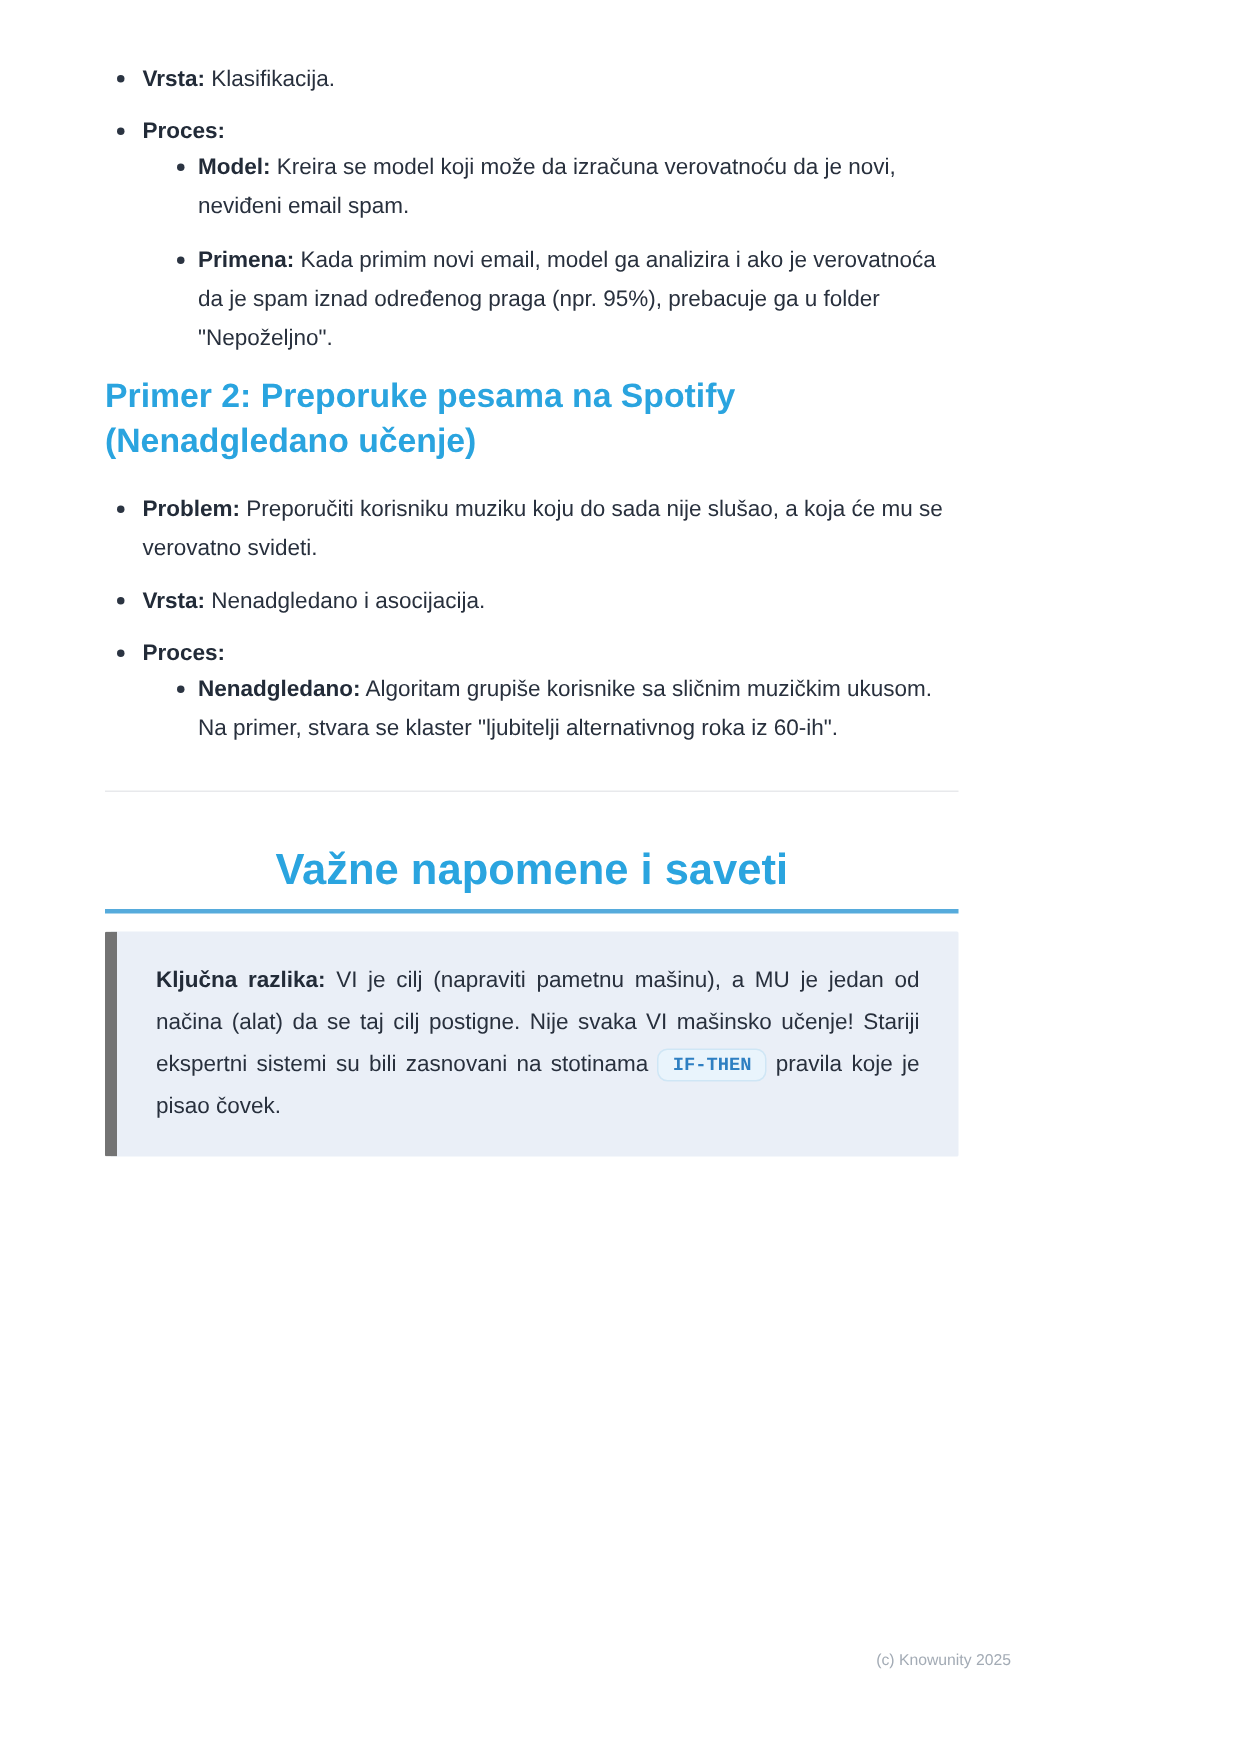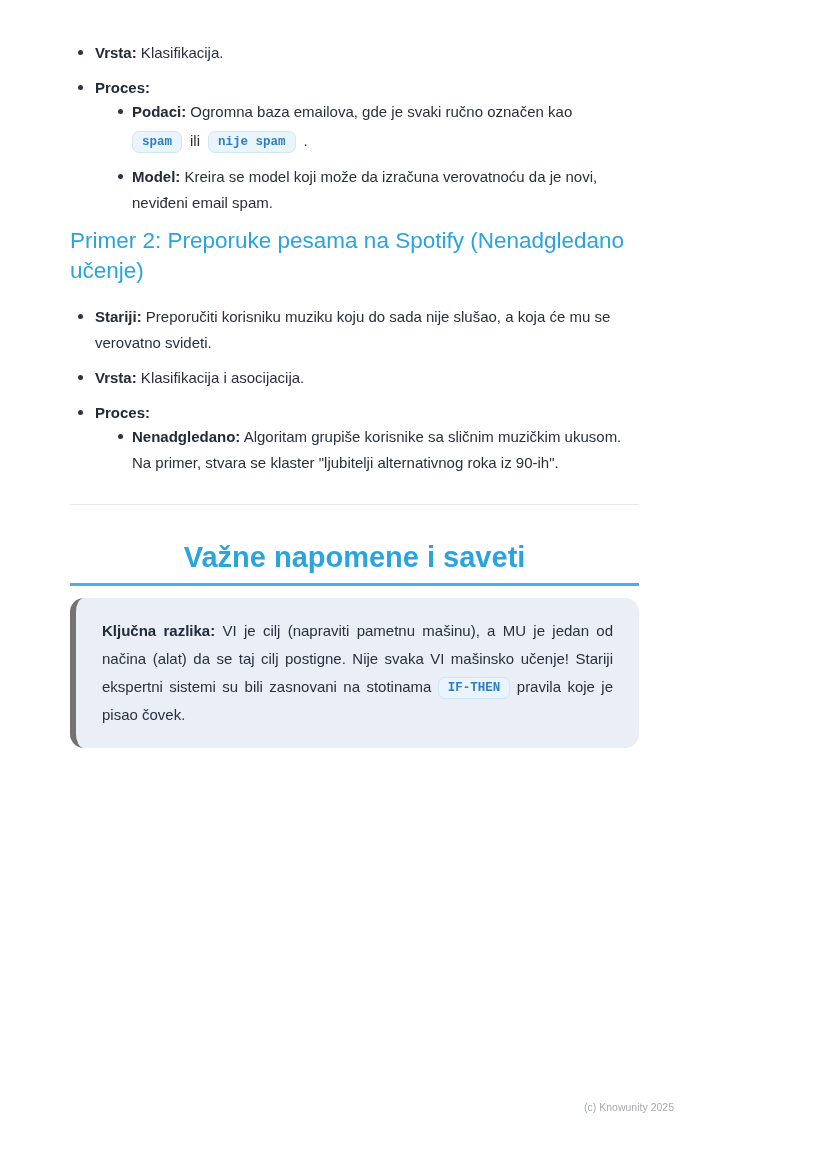--- a/index.html
+++ b/index.html
@@ -6,25 +6,25 @@
   .page{position:relative;width:725px;height:1171px;background:#ffffff;overflow:hidden;
         font-family:"Liberation Sans",sans-serif;color:#28303d;}
   .content{position:absolute;left:70px;top:40px;width:569px;}
   ul{list-style:none;margin:0;padding:0;}
   .l1>li{position:relative;padding-left:25px;font-size:15px;line-height:26px;margin-bottom:9px;}
   .l2{margin-top:-2px;}
   .l2>li{position:relative;padding-left:37px;font-size:15px;line-height:26px;margin-bottom:10px;}
   .dot{position:absolute;left:8px;top:10px;width:5px;height:5px;border-radius:50%;background:#2b3442;}
   .l2 .dot{left:23px;}
   strong{font-weight:700;color:#222b38;}
-  .h2{color:#2aa4df;font-size:22.5px;line-height:30px;font-weight:400;margin:4px 0 18px 0;}
+  .h2{color:#2aa4df;font-size:22.5px;line-height:30px;font-weight:700;margin:4px 0 18px 0;}
   .hr{height:1px;background:#e8e9ec;margin-top:28px;}
   .h1{color:#2aa4df;font-size:29px;line-height:36px;font-weight:700;margin-top:34px;text-align:center;}
   .h1-rule{height:3px;background:#56abdc;margin-top:8px;}
-  .callout{margin-top:12px;background:#eaeff7;border-left:6px solid #737373;border-radius:14px;
+  .callout{margin-top:12px;background:#eaeff7;border-left:8px solid #737373;border-radius:1px;
            padding:19px 26px;font-size:15px;line-height:28px;text-align:justify;color:#28303d;}
   .code{display:inline-block;font-family:"Liberation Mono","DejaVu Sans Mono",monospace;
         font-size:12.5px;font-weight:700;color:#2e7fc2;background:#e9f4fc;
         border:1px solid #cfe6f5;border-radius:7px;padding:2px 9px;line-height:16px;vertical-align:1px;}
   .badge-line{margin-top:3px;}
   .badge-line .code{margin-right:8px;}
   .sep{margin-right:8px;}
   .scroll-strip{position:absolute;left:747px;top:37px;width:40px;height:1096px;
                 background:#eaf4fa;border-left:4px solid #abdaef;}
   .copyright{position:absolute;top:1101px;right:51px;font-size:10.5px;color:#a3abb5;z-index:2;}
@@ -40,51 +40,48 @@
       <li>
         <span class="dot"></span>
         <strong>Vrsta:</strong><span> Klasifikacija.</span>
       </li>
       <li>
         <span class="dot"></span>
         <strong>Proces:</strong>
         <ul class="l2">
           <li>
             <span class="dot"></span>
-            <strong>Podaci:</strong><span> Ogromna baza emailova, gde je svaki ručno označen kao</span>
-            <div class="badge-line">
-              <span class="code">spam</span><span class="sep">ili</span><span class="code">nije spam</span><span>.</span>
-            </div>
+            <strong>Model:</strong><span> Kreira se model koji može da izračuna verovatnoću da je novi, neviđeni email spam.</span>
           </li>
           <li>
             <span class="dot"></span>
-            <strong>Model:</strong><span> Kreira se model koji može da izračuna verovatnoću da je novi, neviđeni email spam.</span>
+            <strong>Primena:</strong><span> Kada primim novi email, model ga analizira i ako je verovatnoća da je spam iznad određenog praga (npr. 95%), prebacuje ga u folder "Nepoželjno".</span>
           </li>
         </ul>
       </li>
     </ul>
 
     <div class="h2">Primer 2: Preporuke pesama na Spotify (Nenadgledano učenje)</div>
 
     <ul class="l1">
       <li>
         <span class="dot"></span>
-        <strong>Stariji:</strong><span> Preporučiti korisniku muziku koju do sada nije slušao, a koja će mu se verovatno svideti.</span>
+        <strong>Problem:</strong><span> Preporučiti korisniku muziku koju do sada nije slušao, a koja će mu se verovatno svideti.</span>
       </li>
       <li>
         <span class="dot"></span>
-        <strong>Vrsta:</strong><span> Klasifikacija i asocijacija.</span>
+        <strong>Vrsta:</strong><span> Nenadgledano i asocijacija.</span>
       </li>
       <li>
         <span class="dot"></span>
         <strong>Proces:</strong>
         <ul class="l2">
           <li>
             <span class="dot"></span>
-            <strong>Nenadgledano:</strong><span> Algoritam grupiše korisnike sa sličnim muzičkim ukusom. Na primer, stvara se klaster "ljubitelji alternativnog roka iz 90-ih".</span>
+            <strong>Nenadgledano:</strong><span> Algoritam grupiše korisnike sa sličnim muzičkim ukusom. Na primer, stvara se klaster "ljubitelji alternativnog roka iz 60-ih".</span>
           </li>
         </ul>
       </li>
     </ul>
 
     <div class="hr"></div>
 
     <div class="h1">Važne napomene i saveti</div>
     <div class="h1-rule"></div>
 

